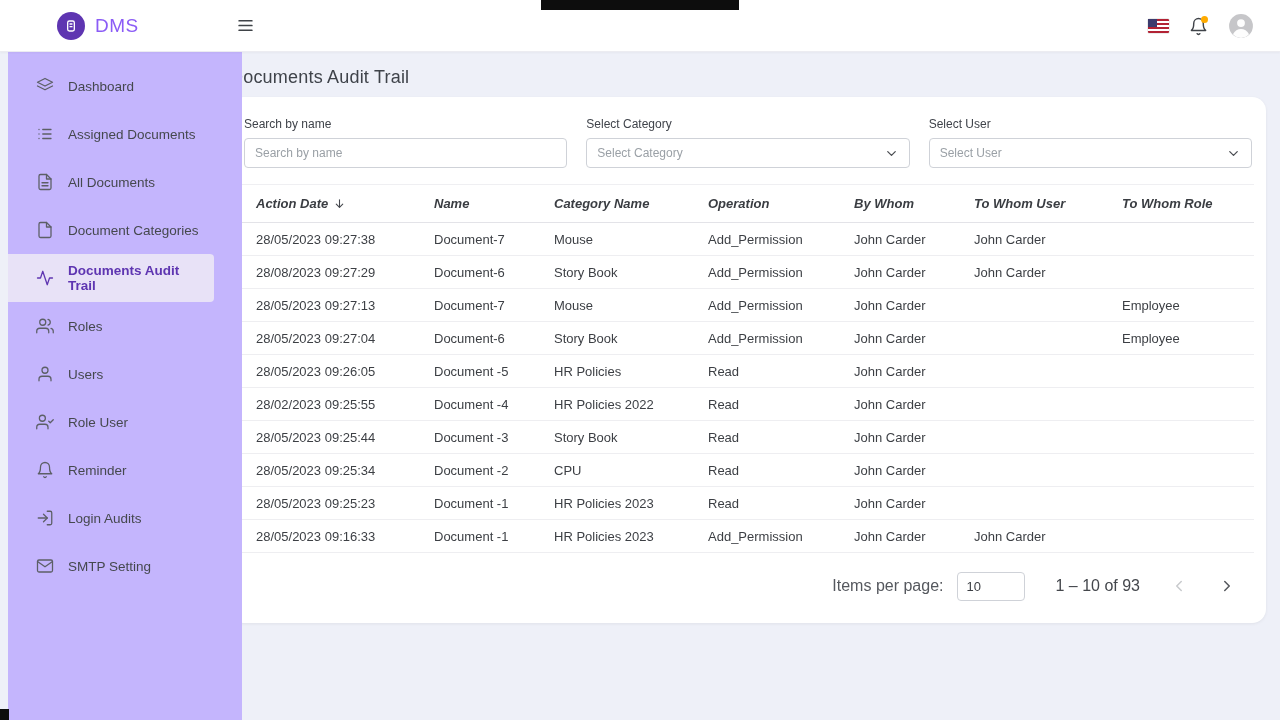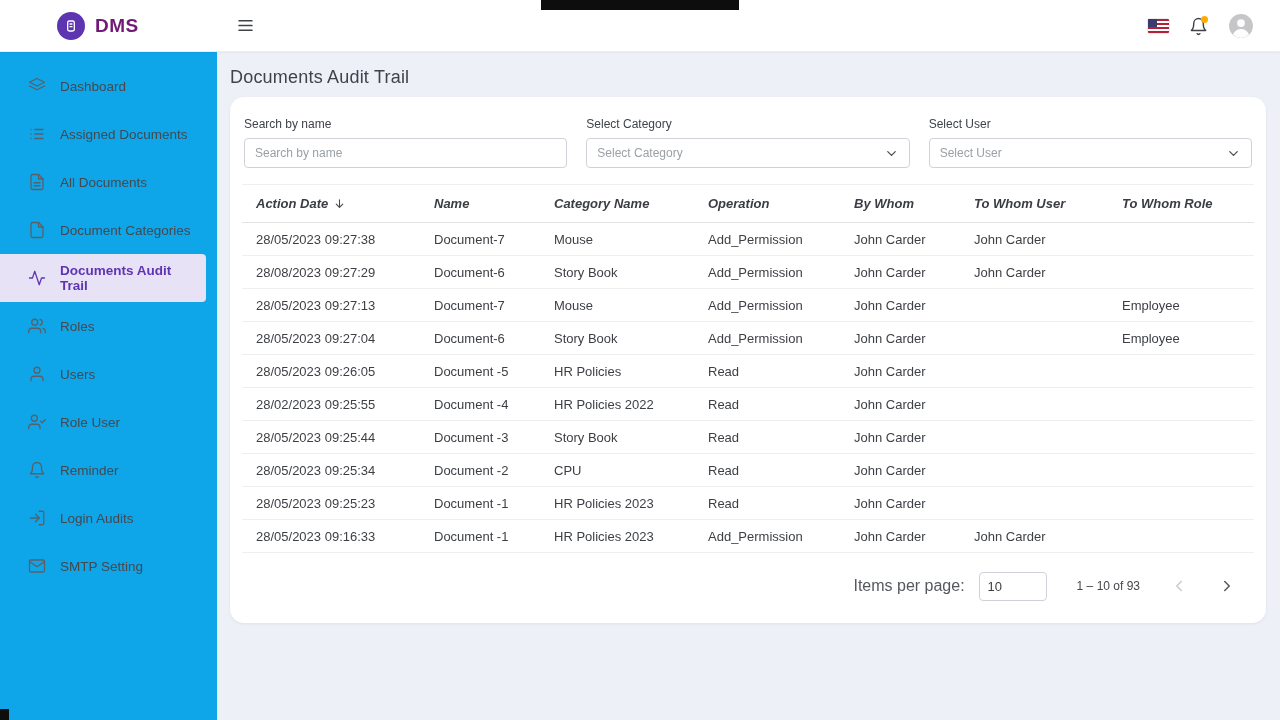--- a/index.html
+++ b/index.html
@@ -19,21 +19,21 @@
     box-shadow: 0 1px 2px rgba(0,0,0,0.04);
     z-index: 10;
   }
   .brand { display: flex; align-items: center; gap: 10px; padding-left: 57px; }
   .logo {
     width: 28px; height: 28px; border-radius: 50%;
     background: var(--accent, #5e35b1);
     display: flex; align-items: center; justify-content: center;
   }
   .logo svg { width: 16px; height: 16px; }
-  .brand-text { font-size: 19px; font-weight: 700; color: #701a75; letter-spacing: 0.5px; }
+  .brand-text { font-size: 19px; font-weight: 400; color: #8b5cf6; letter-spacing: 0.5px; }
   .hamburger {
     position: absolute; left: 236px; top: 16px;
     background: none; border: none; cursor: pointer; color: #3f4348;
   }
   .hamburger svg { width: 19px; height: 19px; }
   .topbar-right { position: absolute; right: 26px; top: 0; height: 52px; display: flex; align-items: center; gap: 20px; }
   .flag { width: 21px; height: 14px; position: relative; cursor: pointer; border-radius: 1px;
     background: repeating-linear-gradient(#b22234 0 2px, #fff 2px 4px); box-shadow: 0 0 0 0.5px #d9d9d9; }
   .flag::after { content: ''; position: absolute; left: 0; top: 0; width: 9px; height: 8px; background: #3c3b6e; }
   .bell { position: relative; cursor: pointer; color: #3f4348; display: flex; }
@@ -42,22 +42,22 @@
     background: var(--notification-dot, #ffab00); }
   .avatar { width: 26px; height: 26px; border-radius: 50%; overflow: hidden; cursor: pointer; display: flex; }
   .avatar svg { width: 26px; height: 26px; }
 
   
   .notch { position: absolute; top: 0; left: 541px; width: 198px; height: 10px; background: #0d0d0d; z-index: 20; }
   .corner { position: absolute; left: 0; bottom: 0; width: 9px; height: 11px; background: #0d0d0d; z-index: 20; }
 
   
   .sidebar {
-    position: absolute; top: 52px; left: 0; width: 217px; height: 668px;
-    background: #0ea5e9; padding-top: 10px; z-index: 5;
+    position: absolute; top: 52px; left: 8px; width: 234px; height: 668px;
+    background: #c4b5fd; padding-top: 10px; z-index: 5;
   }
   .side-item {
     height: 48px; display: flex; align-items: center; gap: 14px;
     padding: 0 10px 0 28px; cursor: pointer;
     font-size: 13.5px; color: #45484e;
   }
   .side-item .side-icon { display: flex; color: #5c5f66; }
   .side-item .side-icon svg { width: 18px; height: 18px; fill: none; stroke: currentColor;
     stroke-width: 1.7; stroke-linecap: round; stroke-linejoin: round; }
   .side-item.active {
@@ -108,21 +108,21 @@
     border-bottom: 1px solid #eeeef1; white-space: nowrap; overflow: hidden; text-overflow: ellipsis;
   }
 
   
   .pagination { display: flex; align-items: center; justify-content: flex-end; gap: 14px; padding: 16px 10px 10px 0; }
   .ipp-label { font-size: 16px; color: #55585e; }
   .ipp-input {
     width: 68px; height: 29px; border: 1px solid #cfd2d8; border-radius: 4px;
     font-size: 13px; color: #3c3f44; padding: 0 8px; font-family: "Liberation Sans", sans-serif;
   }
-  .range { font-size: 12px; color: #44474c; margin-left: 16px; }
+  .range { font-size: 16px; color: #44474c; margin-left: 16px; }
   .pg-btn { display: flex; align-items: center; justify-content: center; width: 34px; height: 34px;
     cursor: pointer; color: #54575c; border-radius: 50%; }
   .pg-btn svg { width: 18px; height: 18px; fill: none; stroke: currentColor; stroke-width: 2;
     stroke-linecap: round; stroke-linejoin: round; }
   .pg-btn.disabled { color: #c8cacd; cursor: default; }
   .pg-btn.prev { margin-left: 8px; }
 </style>
 </head>
 <body>
 

